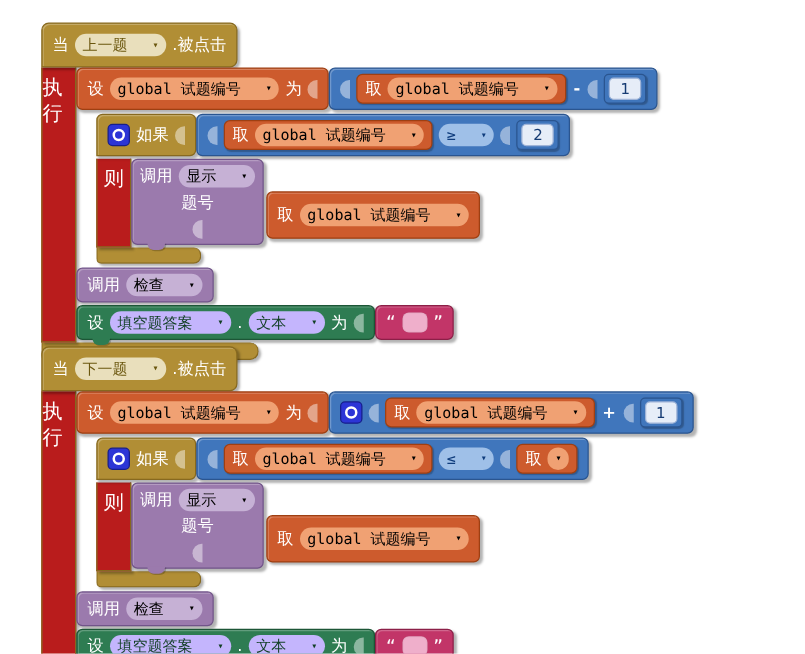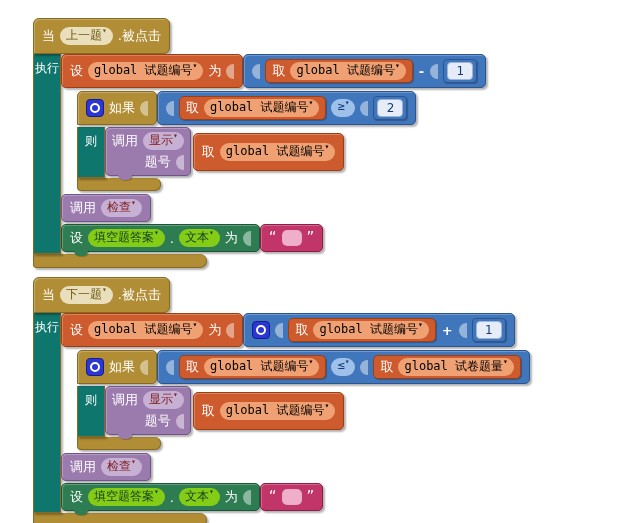--- a/index.html
+++ b/index.html
@@ -8,57 +8,57 @@
   .blk{position:relative;display:flex;align-items:center;gap:5px;padding:4px 8px;
        border:1px solid;border-radius:5px;color:#fff;font-size:13px;
        box-shadow:2px 2px 2px rgba(0,0,0,.30), inset 1px 1px 0 rgba(255,255,255,.25);}
   .gold   {background:#B18E35;border-color:#87691F;}
   .orange {background:#CD5B2D;border-color:#9E3F12;}
   .blue   {background:#4076BC;border-color:#2A5590;}
   .purple {background:#9B7AAD;border-color:#715489;}
   .green  {background:#2E7C52;border-color:#1C5636;}
   .magenta{background:#C23568;border-color:#8C1F47;}
 
-  .field{display:inline-flex;gap:0;height:18px;padding:0 6px;
+  .field{display:inline-flex;align-items:center;gap:20px;height:18px;padding:0 6px;
          border-radius:10px;font-family:"DejaVu Sans Mono",monospace;font-size:12px;white-space:nowrap;}
   .f-gold   {background:#E9DFBC;color:#6B570F;}
   .f-orange {background:#F0A173;color:#000000;}
   .f-blue   {background:#9FC0E8;color:#0F3C7C;}
-  .f-purple {background:#C6B1D5;color:#7f1d1d;}
-  .f-green  {background:#84cc16;color:#113F24;}
+  .f-purple {background:#C6B1D5;color:#000000;}
+  .f-green  {background:#c4b5fd;color:#113F24;}
   .arrow{font-size:8px;line-height:1;}
 
   .numfield{display:flex;align-items:center;justify-content:center;min-width:16px;height:16px;
             padding:0 4px;background:#E6EDF8;border:1px solid #9FB4D8;border-radius:4px;
             color:#163B73;font-size:12px;}
   .numblk{padding:2px 3px;border-radius:4px;gap:3px;box-shadow:1px 1px 1px rgba(0,0,0,.25);}
   .inner{padding:2px 6px;border-radius:5px;box-shadow:1px 1px 1px rgba(0,0,0,.25);}
   .socket{display:inline-block;width:8px;height:15px;border-radius:8px 0 0 8px;
           background:rgba(255,255,255,.45);flex:0 0 auto;}
   .gear{display:flex;align-items:center;justify-content:center;width:16px;height:16px;
         background:#2C35D6;border:1px solid #161E8C;border-radius:4px;flex:0 0 auto;}
   .gear::after{content:"";width:6px;height:6px;border:2px solid #fff;border-radius:50%;}
 
   .ev-header{height:26px;border-radius:6px 6px 6px 0;width:max-content;}
   .ev-body{display:flex;align-items:stretch;}
-  .spine{width:26px;background:#0f766e;border:1px solid #87691F;border-top:none;
-         color:#fff;font-size:12px;display:flex;justify-content:center;
+  .spine{width:26px;background:#b91c1c;border:1px solid #87691F;border-top:none;
+         color:#fff;font-size:16px;display:flex;justify-content:center;
          align-items:flex-start;padding-top:6px;flex:0 0 auto;
          box-shadow:2px 2px 2px rgba(0,0,0,.30);}
   .stmts{display:flex;flex-direction:column;align-items:flex-start;}
   .vrow{display:flex;align-items:stretch;margin-bottom:2px;}
   .ev-footer{width:172px;height:13px;background:#B18E35;border:1px solid #87691F;border-top:none;
              border-radius:0 8px 8px 4px;box-shadow:2px 2px 2px rgba(0,0,0,.30);}
   .ifblk{margin:1px 0 3px 16px;}
   .if-footer{width:82px;height:12px;background:#B18E35;border:1px solid #87691F;border-top:none;
              border-radius:0 6px 6px 4px;box-shadow:2px 2px 2px rgba(0,0,0,.30);}
   .ifhead{border-radius:5px 5px 5px 0;}
   .callblk{flex-direction:column;align-items:stretch;padding:4px 6px;gap:3px;}
   .prow{display:flex;align-items:center;gap:5px;}
-  .pright{justify-content:flex-end;}
+  .pright{justify-content:flex-end;flex-direction:column;}
   .callrow{align-items:flex-end;}
   .callrow .getb{margin-bottom:5px;margin-left:2px;height:28px;}
   .tab::after{content:"";position:absolute;left:12px;bottom:-5px;width:14px;height:6px;
               background:inherit;border-radius:0 0 5px 5px;box-shadow:1px 1px 0 rgba(0,0,0,.2);}
   .op{font-weight:bold;padding:0 1px;}
   .quote{font-size:15px;line-height:1;}
   .pinkfield{width:20px;height:16px;background:#EFAFCB;border-radius:5px;
              box-shadow:inset 0 0 1px rgba(0,0,0,.2);}
 </style>
 </head>
@@ -263,21 +263,20 @@
                 </span>
               </div>
               <span class="field f-blue">
                 <span>≤</span>
                 <span class="arrow">▾</span>
               </span>
               <span class="socket"></span>
               <div class="blk orange inner">
                 <span>取</span>
                 <span class="field f-orange">
-                  <span>global 试卷题量</span>
                   <span class="arrow">▾</span>
                 </span>
               </div>
             </div>
           </div>
           <div class="ev-body">
             <div class="spine">
               <span>则</span>
             </div>
             <div class="stmts">

